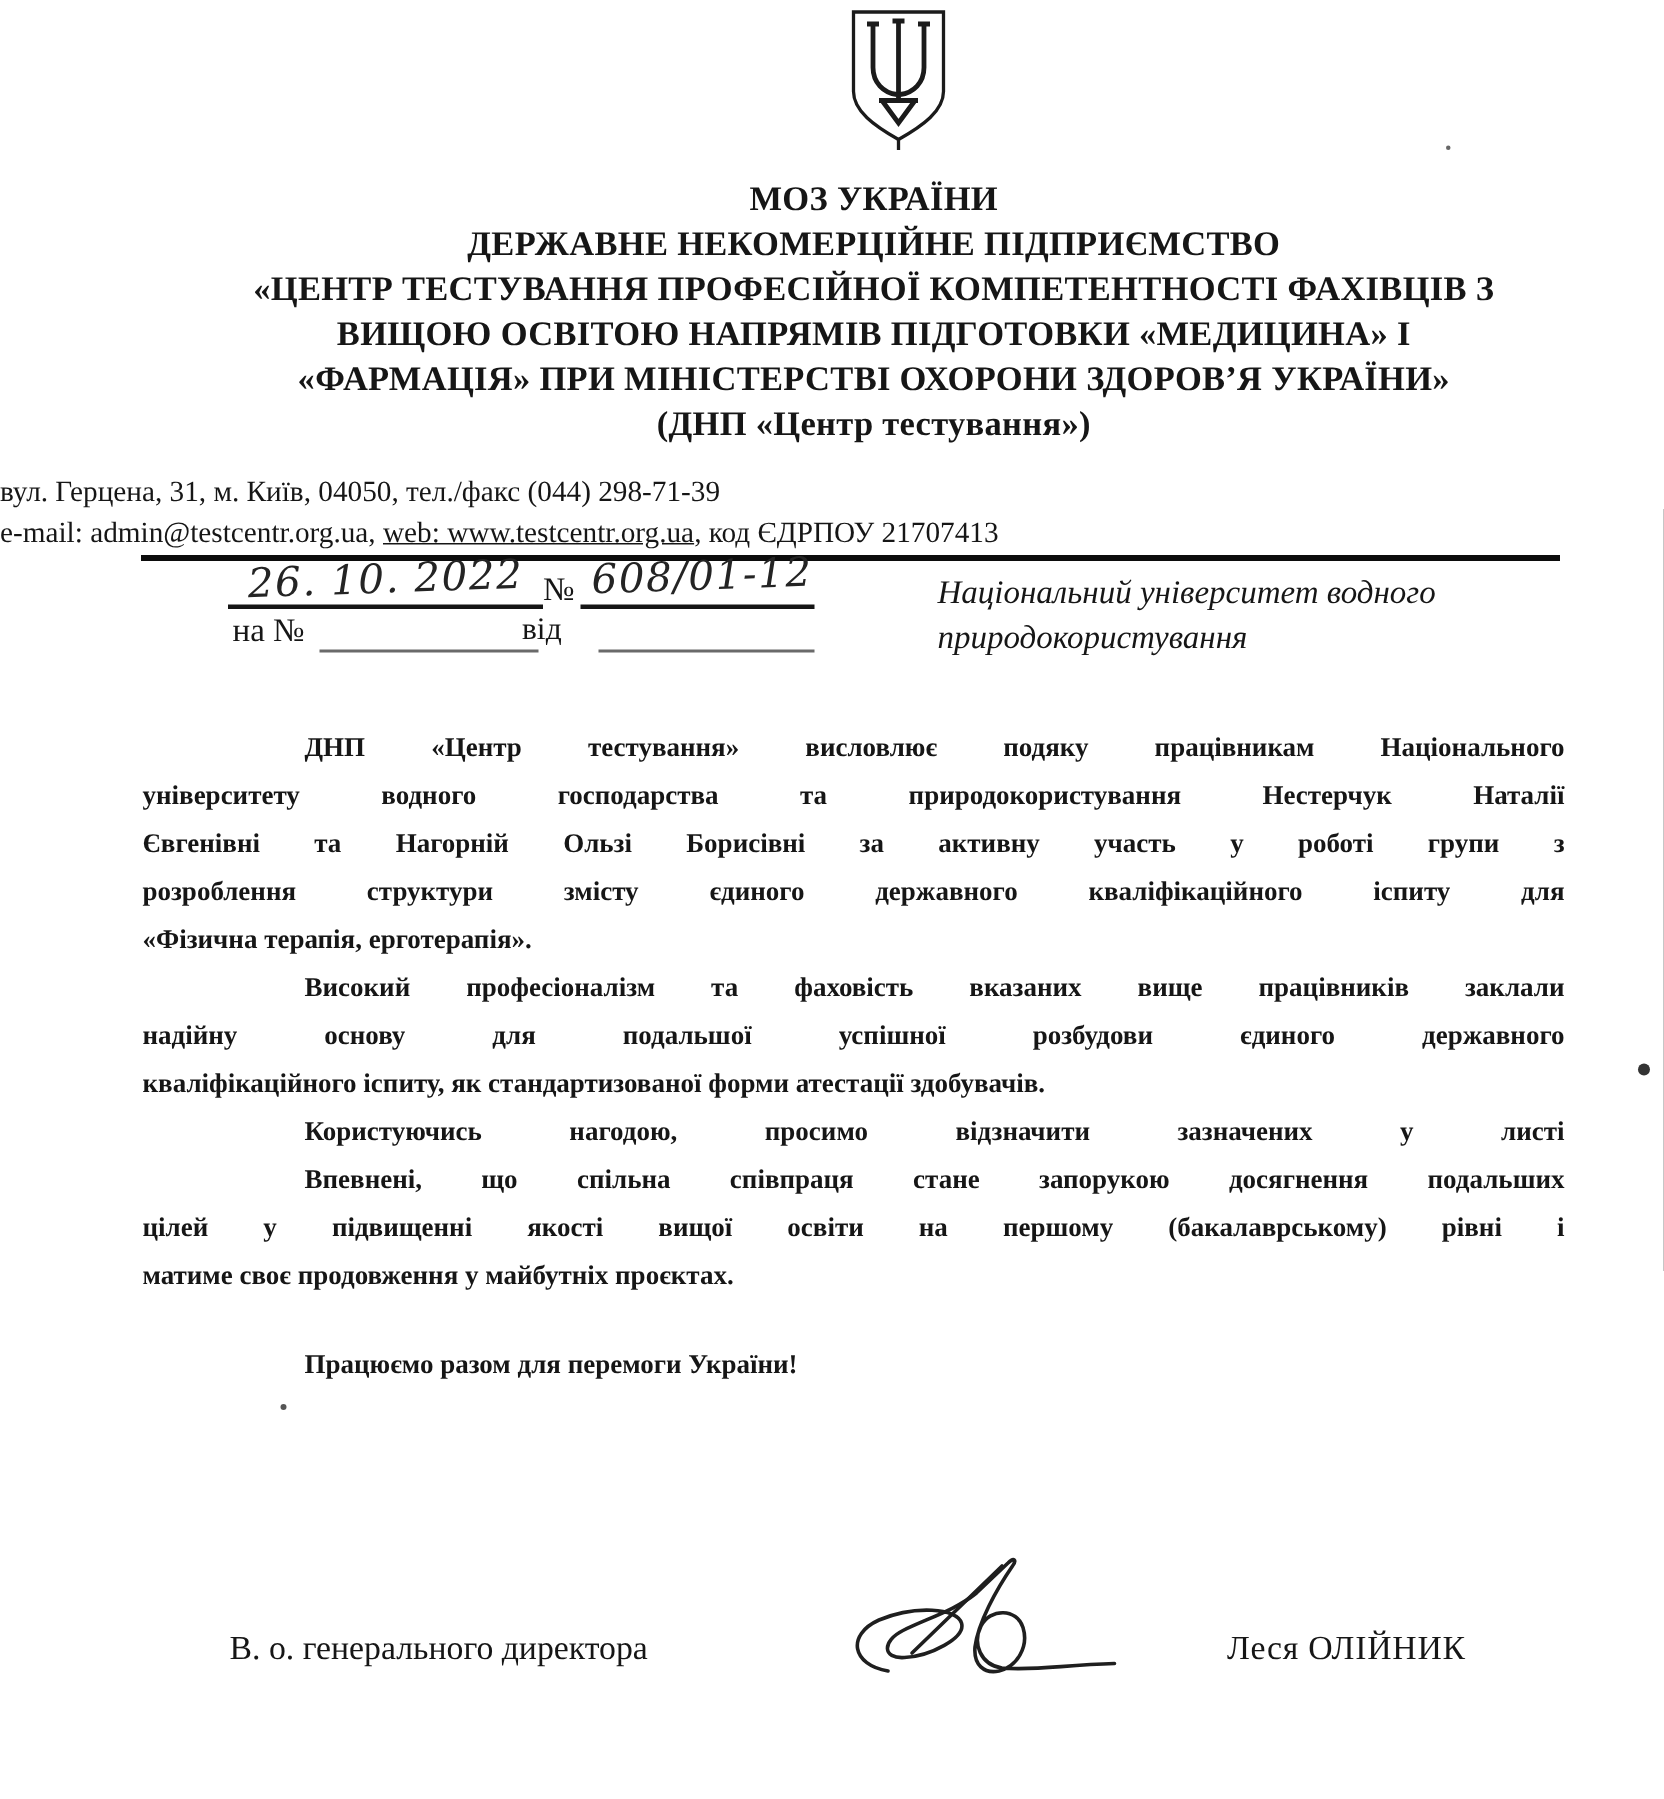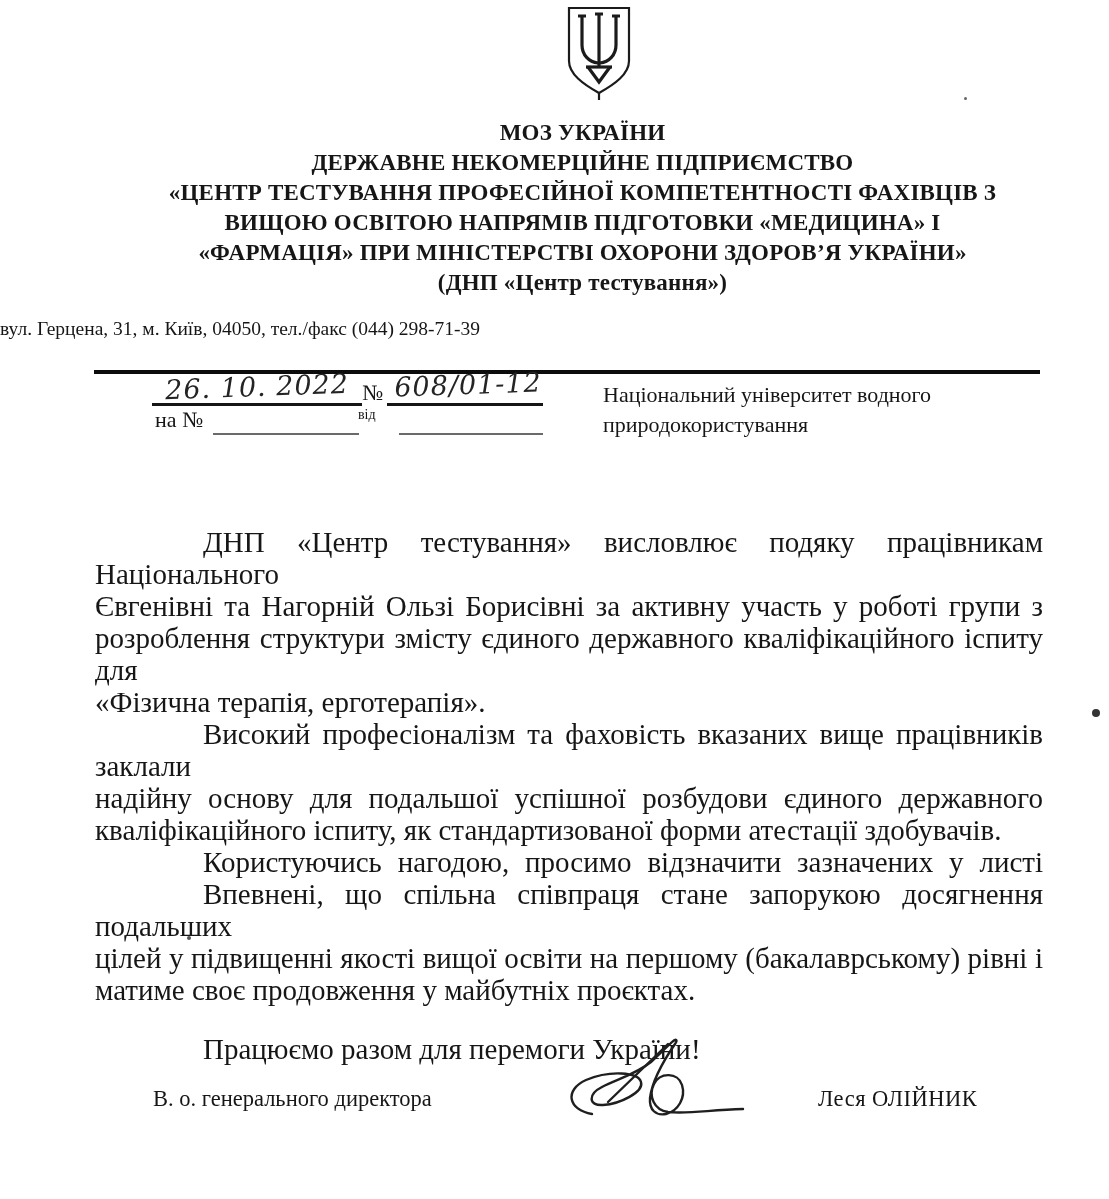--- a/index.html
+++ b/index.html
@@ -21,28 +21,28 @@
   .hw{font-family:"DejaVu Serif",serif;font-style:italic;color:#242424;}
   .ref-date{position:absolute;left:148px;top:371px;width:218px;text-align:center;
             font-size:27px;transform:rotate(-2deg);letter-spacing:1px;}
   .u1{position:absolute;left:152px;top:403px;width:210px;border-top:3px solid #151515;}
   .no-sign{position:absolute;left:362px;top:380px;font-size:22px;}
   .ref-num{position:absolute;left:390px;top:369px;width:156px;text-align:center;
            font-size:27px;transform:rotate(-2deg);letter-spacing:1px;}
   .u2{position:absolute;left:387px;top:403px;width:156px;border-top:3px solid #151515;}
   .on-no{position:absolute;left:155px;top:407px;font-size:22px;}
   .u3{position:absolute;left:213px;top:433px;width:146px;border-top:2px solid #6a6a6a;}
-  .vid{position:absolute;left:358px;top:407px;font-size:14px;}
+  .vid{position:absolute;left:348px;top:407px;font-size:21px;}
   .u4{position:absolute;left:399px;top:433px;width:144px;border-top:2px solid #6a6a6a;}
 
   
-  .recipient{position:absolute;left:603px;top:380px;font-size:22px;line-height:29.5px;}
+  .recipient{position:absolute;left:625px;top:380px;font-size:22px;line-height:29.5px;font-style:italic;}
 
   
-  .body-text{position:absolute;left:95px;top:526px;width:948px;font-size:29px;}
+  .body-text{position:absolute;left:95px;top:482px;width:948px;font-size:18px;font-weight:bold;}
   .bl{margin:0;line-height:32px;text-align:justify;text-align-last:justify;}
   .bl.first{text-indent:108px;}
   .bl.last{text-align-last:left;}
   .slogan{margin:27px 0 0 0;line-height:32px;text-indent:108px;text-align:left;}
 
   
   .sig-title{position:absolute;left:153px;top:1086px;font-size:22.5px;}
   .sig-name{position:absolute;left:818px;top:1086px;font-size:22.5px;letter-spacing:.5px;}
   .sig-svg{position:absolute;left:556px;top:1030px;}
 
@@ -72,20 +72,22 @@
     <div>МОЗ УКРАЇНИ</div>
     <div>ДЕРЖАВНЕ НЕКОМЕРЦІЙНЕ ПІДПРИЄМСТВО</div>
     <div>«ЦЕНТР ТЕСТУВАННЯ ПРОФЕСІЙНОЇ КОМПЕТЕНТНОСТІ ФАХІВЦІВ З</div>
     <div>ВИЩОЮ ОСВІТОЮ НАПРЯМІВ ПІДГОТОВКИ «МЕДИЦИНА» І</div>
     <div>«ФАРМАЦІЯ» ПРИ МІНІСТЕРСТВІ ОХОРОНИ ЗДОРОВ’Я УКРАЇНИ»</div>
     <div>(ДНП «Центр тестування»)</div>
   </div>
 
   <div class="contact">
     <div>вул. Герцена, 31, м. Київ, 04050, тел./факс (044) 298-71-39</div>
+    <div><span>e-mail: admin@testcentr.org.ua, </span><span class="web-underline">web: www.testcentr.org.ua</span><span>, код ЄДРПОУ 21707413</span>
+    </div>
   </div>
 
   <div class="rule"></div>
 
   <div class="ref-date hw">26. 10. 2022</div>
   <div class="u1"></div>
   <div class="no-sign">№</div>
   <div class="ref-num hw">608/01-12</div>
   <div class="u2"></div>
   <div class="on-no">на №</div>
@@ -93,20 +95,21 @@
   <div class="vid">від</div>
   <div class="u4"></div>
 
   <div class="recipient">
     <div>Національний університет водного</div>
     <div>природокористування</div>
   </div>
 
   <div class="body-text">
     <p class="bl first">ДНП «Центр тестування» висловлює подяку працівникам Національного</p>
+    <p class="bl">університету водного господарства та природокористування Нестерчук Наталії</p>
     <p class="bl">Євгенівні та Нагорній Ользі Борисівні за активну участь у роботі групи з</p>
     <p class="bl">розроблення структури змісту єдиного державного кваліфікаційного іспиту для</p>
     <p class="bl last">«Фізична терапія, ерготерапія».</p>
 
     <p class="bl first">Високий професіоналізм та фаховість вказаних вище працівників заклали</p>
     <p class="bl">надійну основу для подальшої успішної розбудови єдиного державного</p>
     <p class="bl last">кваліфікаційного іспиту, як стандартизованої форми атестації здобувачів.</p>
 
     <p class="bl first">Користуючись нагодою, просимо відзначити зазначених у листі</p>
 

